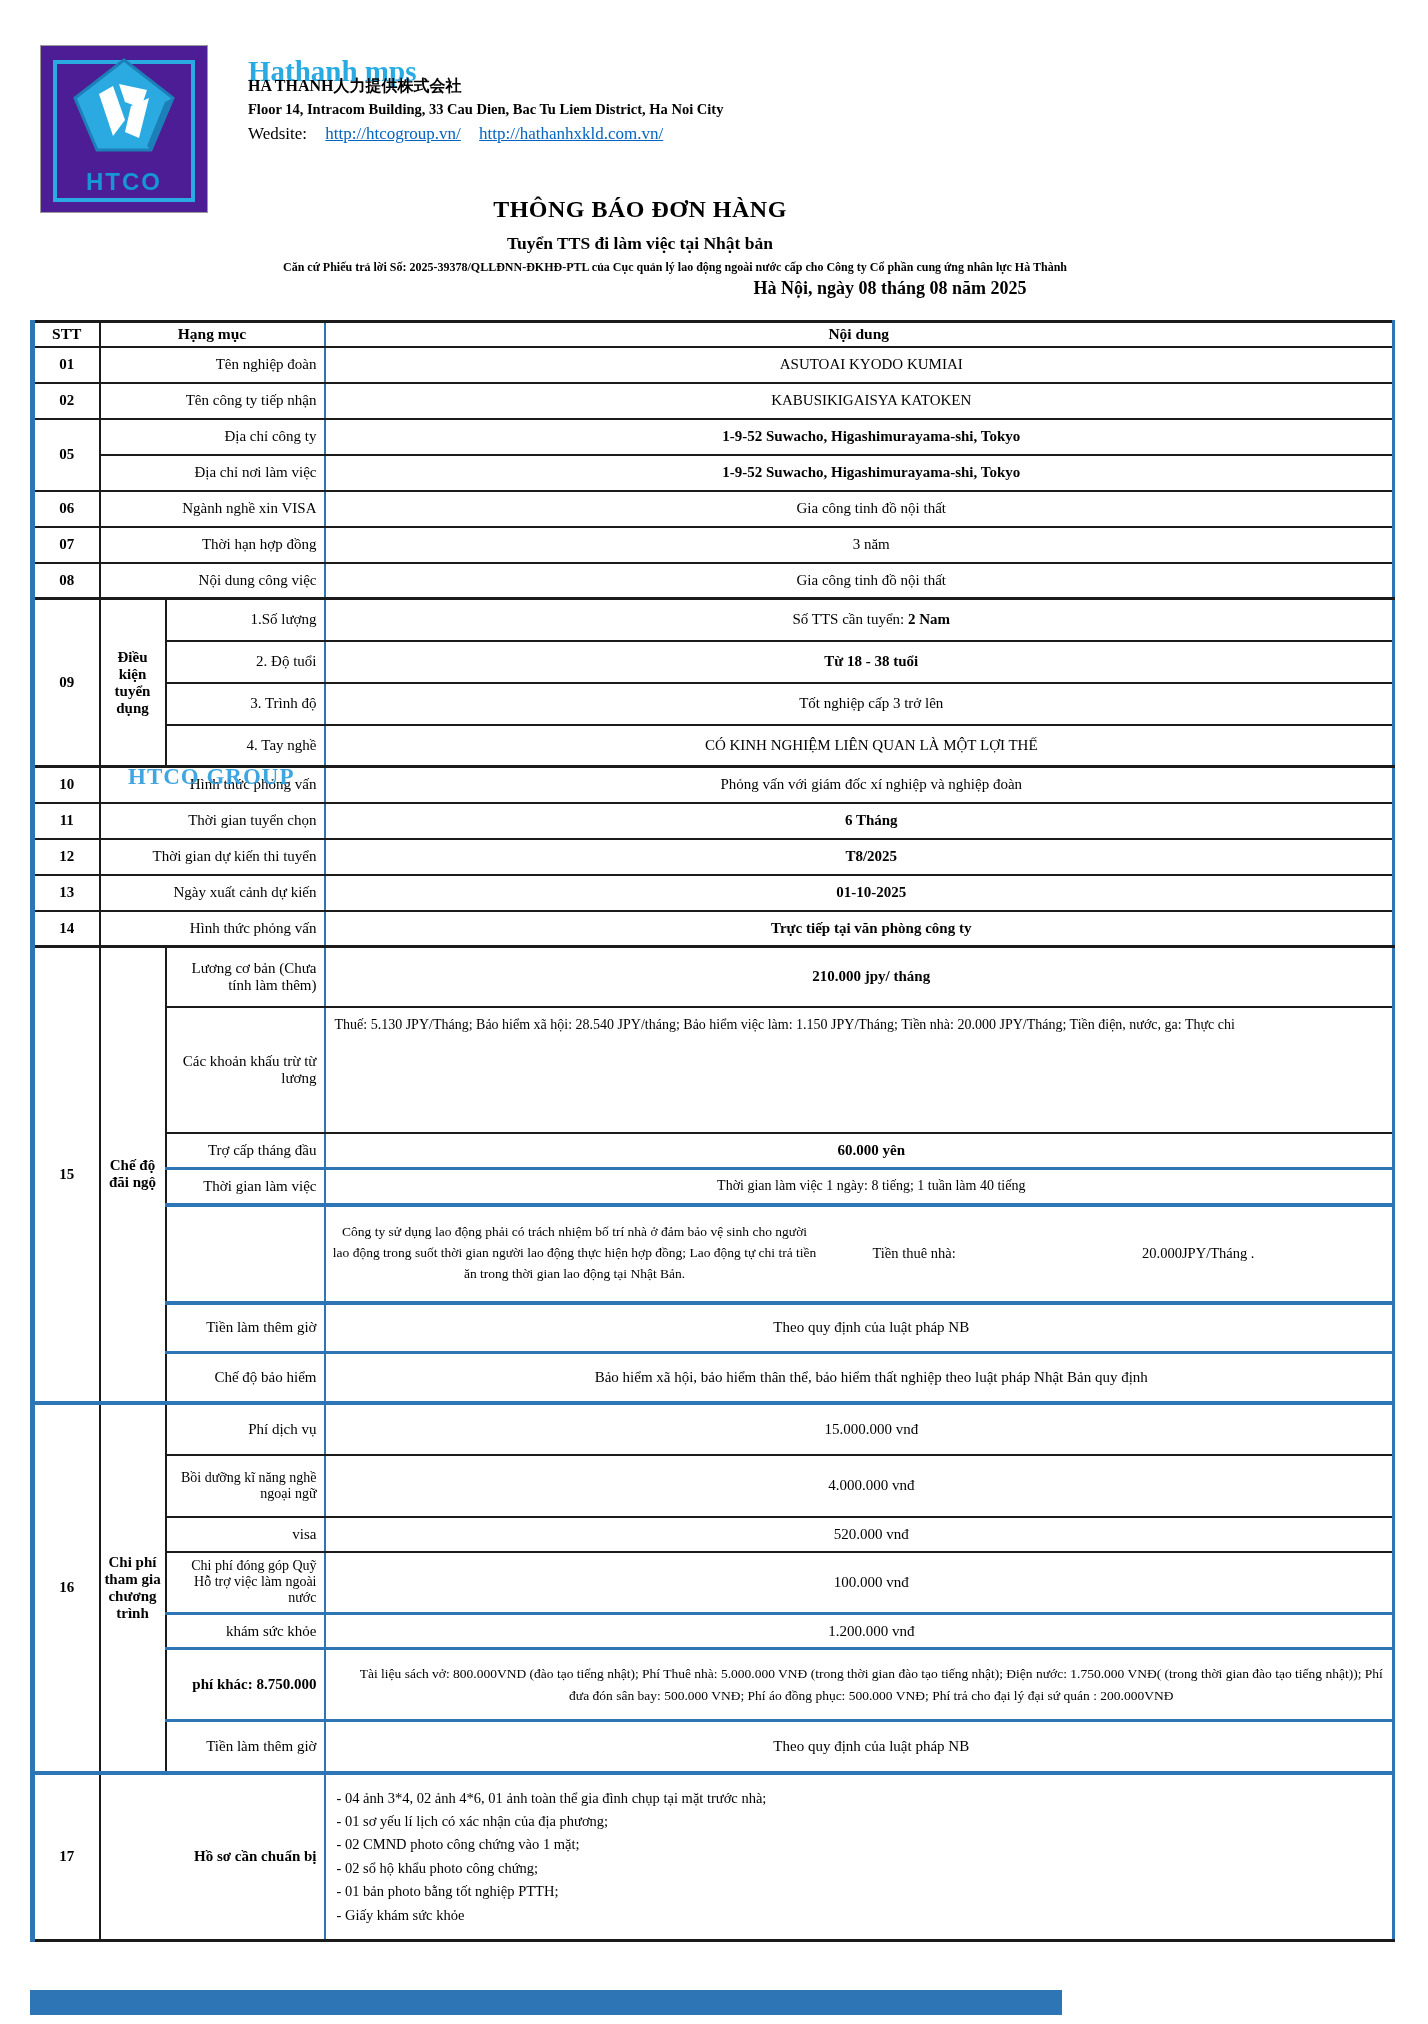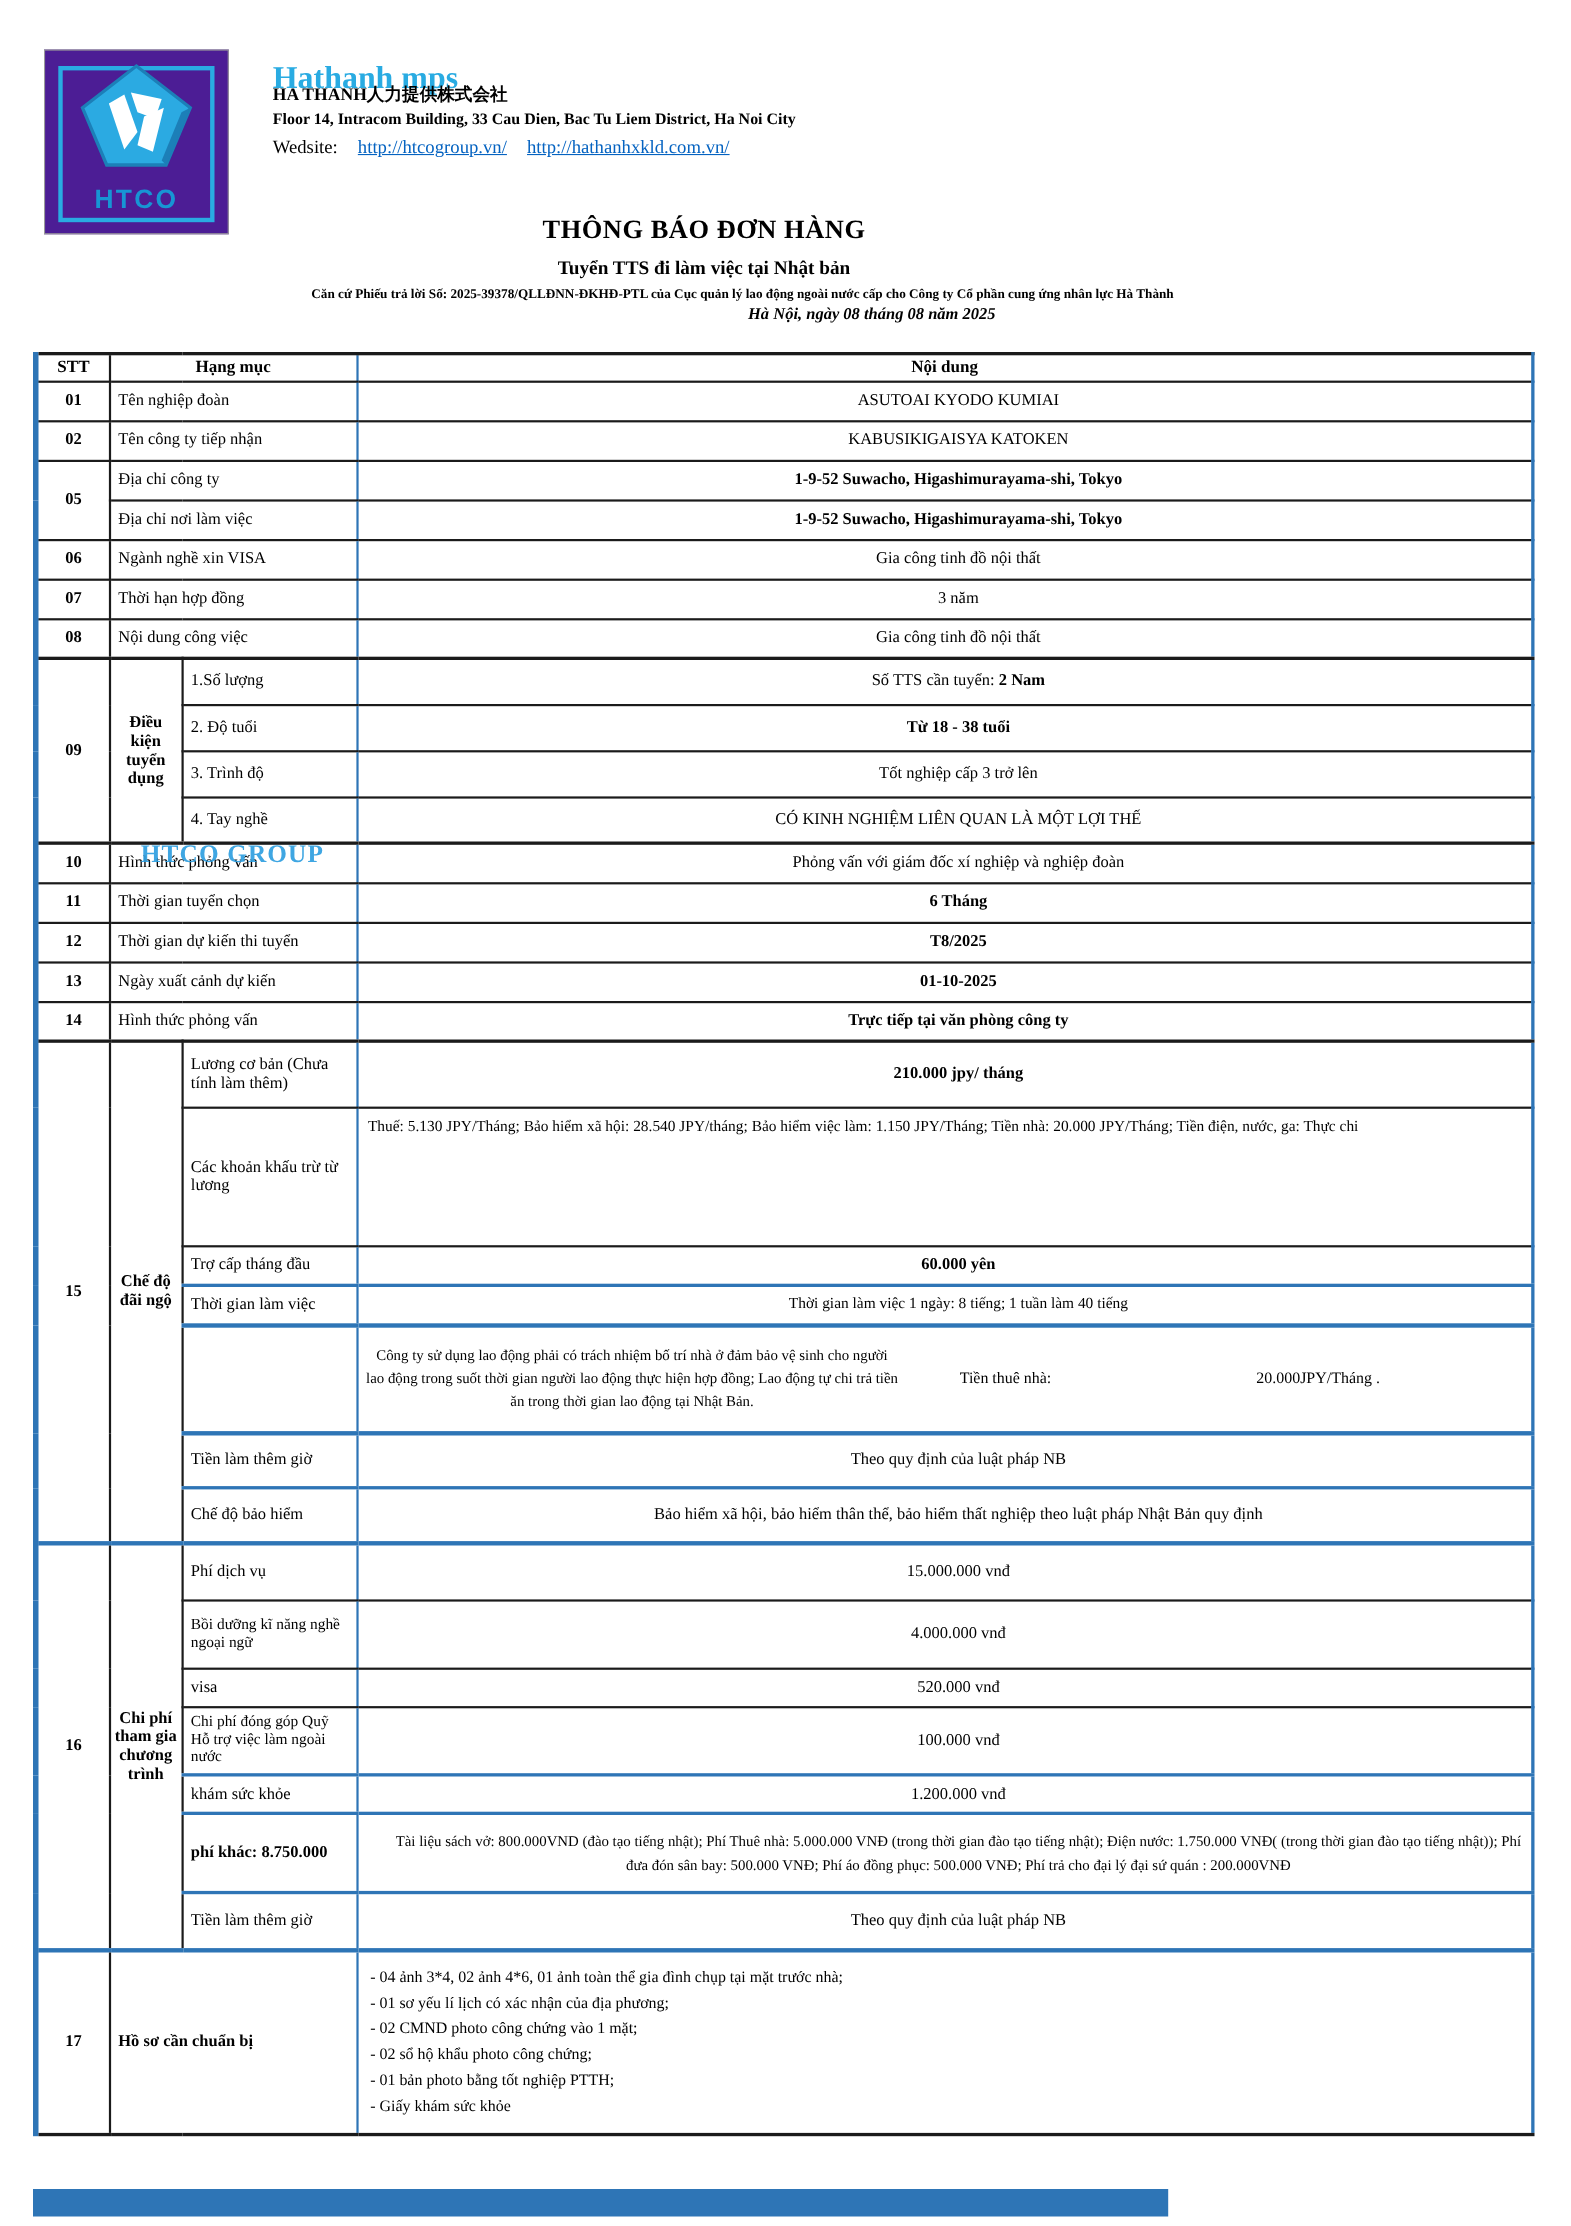--- a/index.html
+++ b/index.html
@@ -45,38 +45,38 @@
   }
   .doc-subtitle{
     position:absolute;left:250px;top:233px;width:780px;text-align:center;
     font-size:17.5px;font-weight:bold;
   }
   .doc-basis{
     position:absolute;left:265px;top:260px;width:820px;text-align:center;
     font-size:12px;font-weight:bold;white-space:nowrap;
   }
   .doc-date{
-    position:absolute;left:680px;top:278px;width:420px;text-align:left;
-    font-size:15px;font-weight:bold;font-style:italic;
+    position:absolute;left:680px;top:278px;width:420px;text-align:center;
+    font-size:18px;font-weight:bold;
   }
   
   table.main{
     position:absolute;left:30px;top:320px;width:1365px;
     border-collapse:collapse;table-layout:fixed;
     border-top:3px solid #1b1b1b;border-bottom:3px solid #1b1b1b;
     border-left:5px solid var(--blue);border-right:3px solid var(--blue);
   }
   td,th{
     border-right:2px solid #1b1b1b;border-bottom:2px solid #1b1b1b;
     padding:2px 7px;font-size:15px;vertical-align:middle;overflow:hidden;
   }
   td:last-child,th:last-child{border-right:none;}
   th{font-weight:bold;text-align:center;font-size:15.5px;}
   .stt{text-align:center;font-weight:bold;}
-  .lbl{text-align:left;}
+  .lbl{text-align:right;}
   .grp{text-align:center;font-weight:bold;padding:2px 3px;}
   .val{text-align:center;padding-left:32px;}
   .b{font-weight:bold;}
   .small{font-size:14px;}
   .div-r{border-right:2px solid var(--blue) !important;}
   .top{vertical-align:top;}
   
   .bbk3{border-bottom:3px solid #1b1b1b !important;margin-top:10px;}
   .bbb3{border-bottom:3px solid var(--blue) !important;}
   .bbb4{border-bottom:4px solid var(--blue) !important;}

